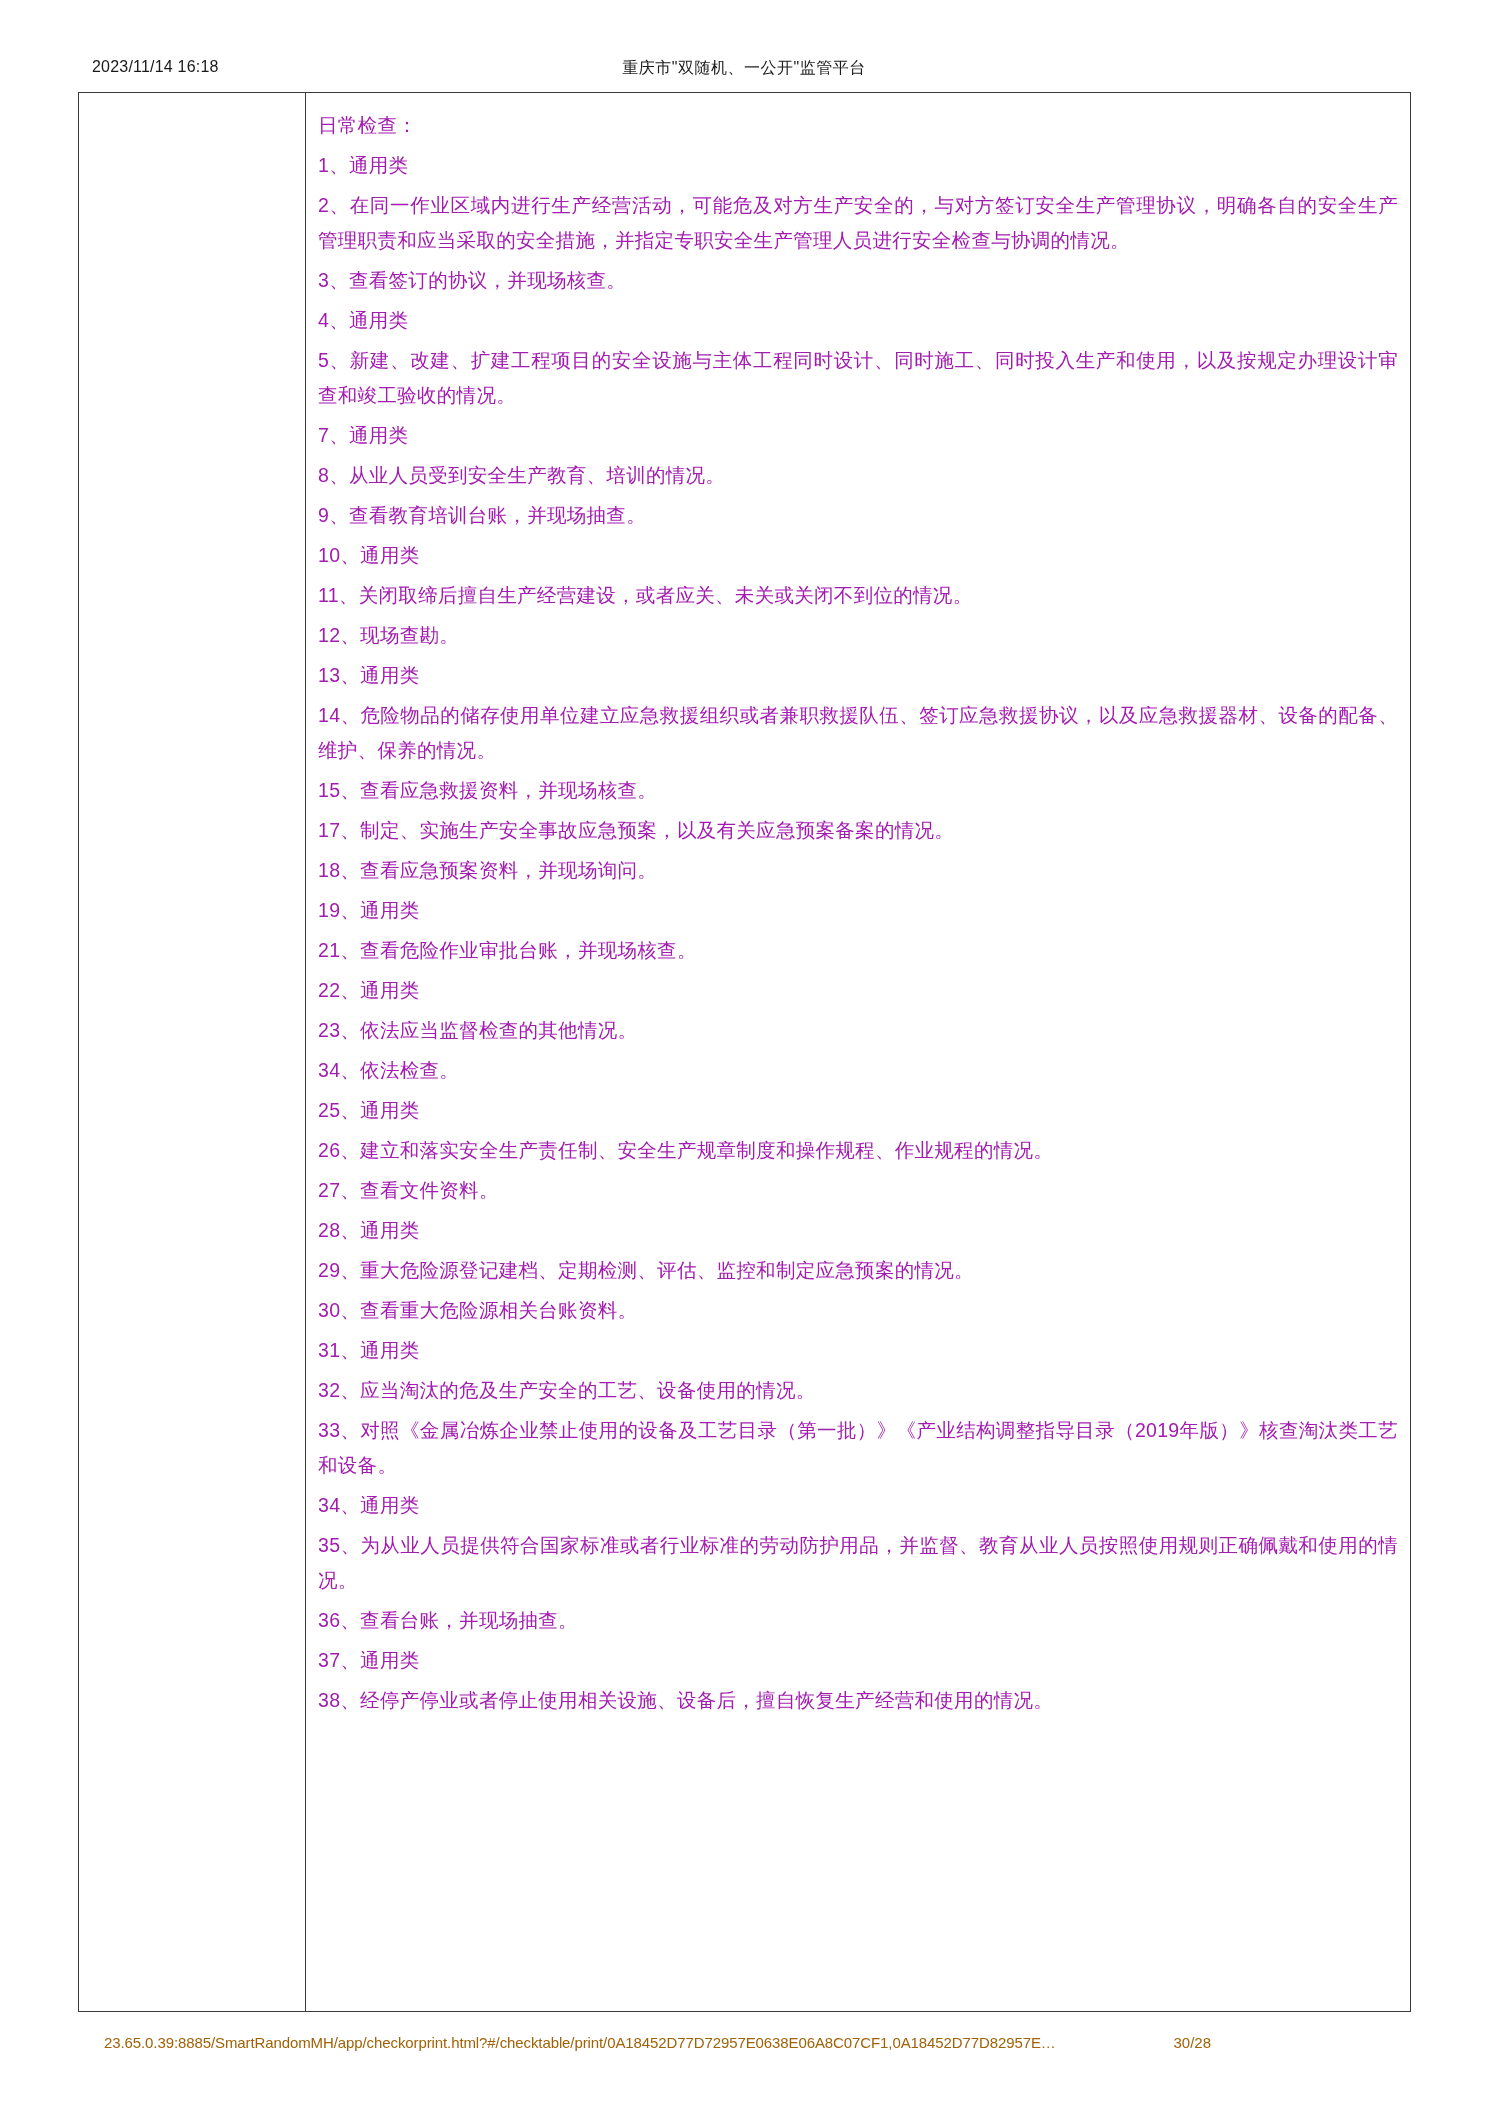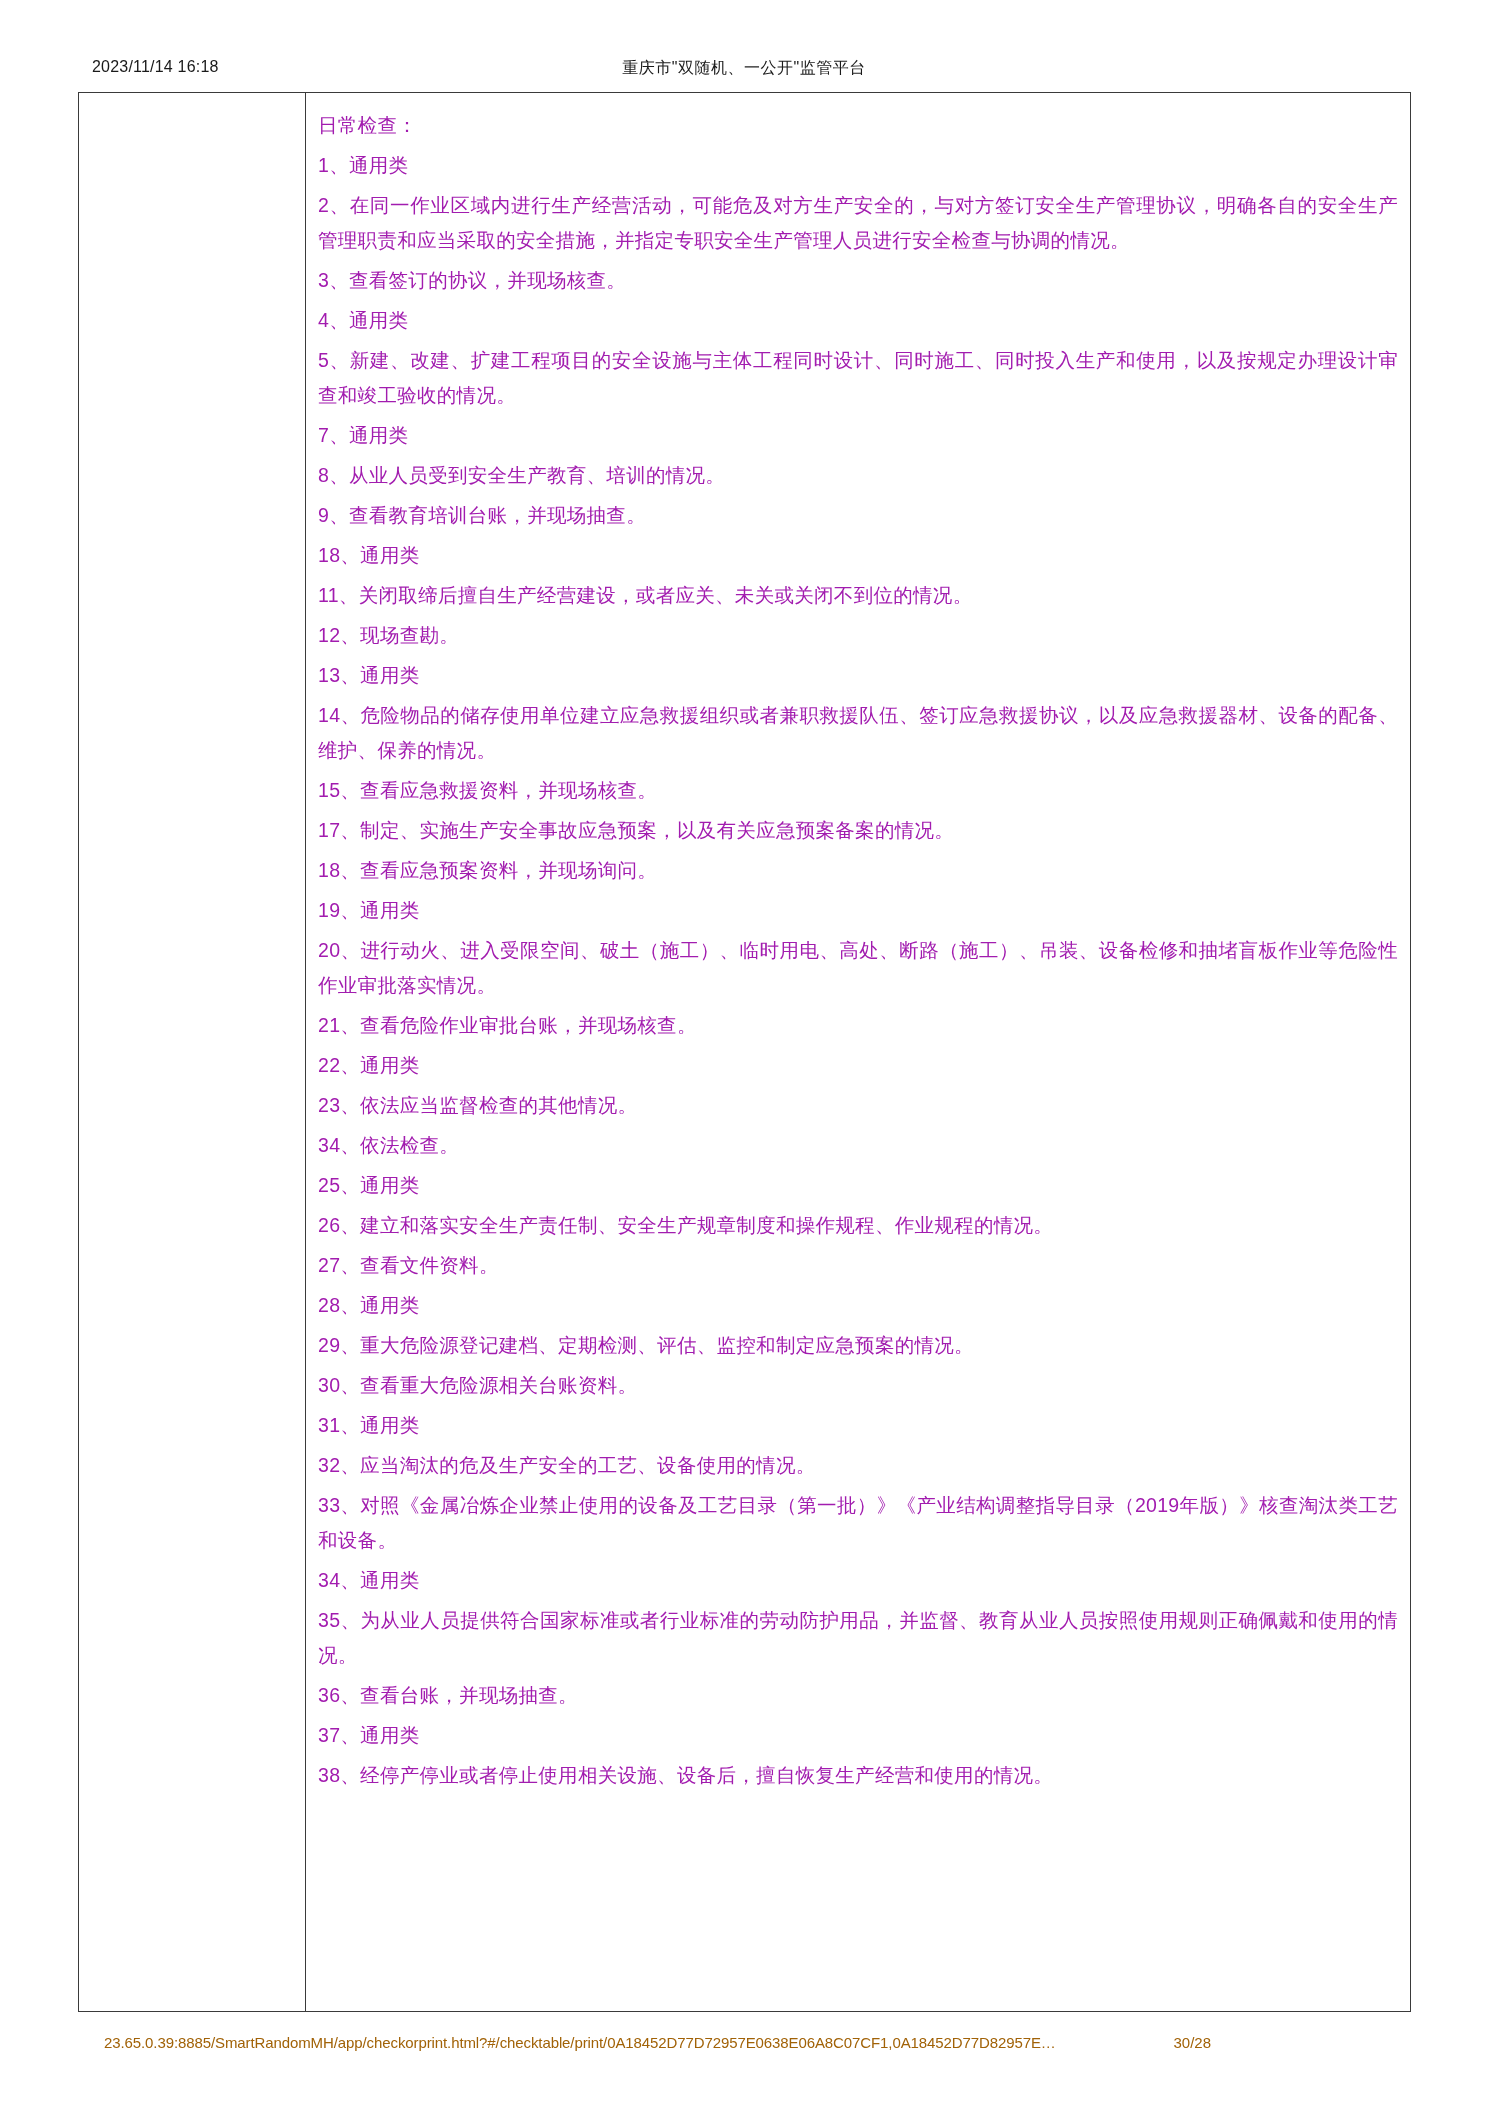--- a/index.html
+++ b/index.html
@@ -128,30 +128,29 @@
   <div class="content">
     <p class="line">日常检查：</p>
     <p class="line">1、通用类</p>
     <p class="line">2、在同一作业区域内进行生产经营活动，可能危及对方生产安全的，与对方签订安全生产管理协议，明确各自的安全生产管理职责和应当采取的安全措施，并指定专职安全生产管理人员进行安全检查与协调的情况。</p>
     <p class="line">3、查看签订的协议，并现场核查。</p>
     <p class="line">4、通用类</p>
     <p class="line">5、新建、改建、扩建工程项目的安全设施与主体工程同时设计、同时施工、同时投入生产和使用，以及按规定办理设计审查和竣工验收的情况。</p>
     <p class="line">7、通用类</p>
     <p class="line">8、从业人员受到安全生产教育、培训的情况。</p>
     <p class="line">9、查看教育培训台账，并现场抽查。</p>
-    <p class="line">18、通用类</p>
+    <p class="line">10、通用类</p>
     <p class="line">11、关闭取缔后擅自生产经营建设，或者应关、未关或关闭不到位的情况。</p>
     <p class="line">12、现场查勘。</p>
     <p class="line">13、通用类</p>
     <p class="line">14、危险物品的储存使用单位建立应急救援组织或者兼职救援队伍、签订应急救援协议，以及应急救援器材、设备的配备、维护、保养的情况。</p>
     <p class="line">15、查看应急救援资料，并现场核查。</p>
     <p class="line">17、制定、实施生产安全事故应急预案，以及有关应急预案备案的情况。</p>
     <p class="line">18、查看应急预案资料，并现场询问。</p>
     <p class="line">19、通用类</p>
-    <p class="line">20、进行动火、进入受限空间、破土（施工）、临时用电、高处、断路（施工）、吊装、设备检修和抽堵盲板作业等危险性作业审批落实情况。</p>
     <p class="line">21、查看危险作业审批台账，并现场核查。</p>
     <p class="line">22、通用类</p>
     <p class="line">23、依法应当监督检查的其他情况。</p>
     <p class="line">34、依法检查。</p>
     <p class="line">25、通用类</p>
     <p class="line">26、建立和落实安全生产责任制、安全生产规章制度和操作规程、作业规程的情况。</p>
     <p class="line">27、查看文件资料。</p>
     <p class="line">28、通用类</p>
     <p class="line">29、重大危险源登记建档、定期检测、评估、监控和制定应急预案的情况。</p>
     <p class="line">30、查看重大危险源相关台账资料。</p>

